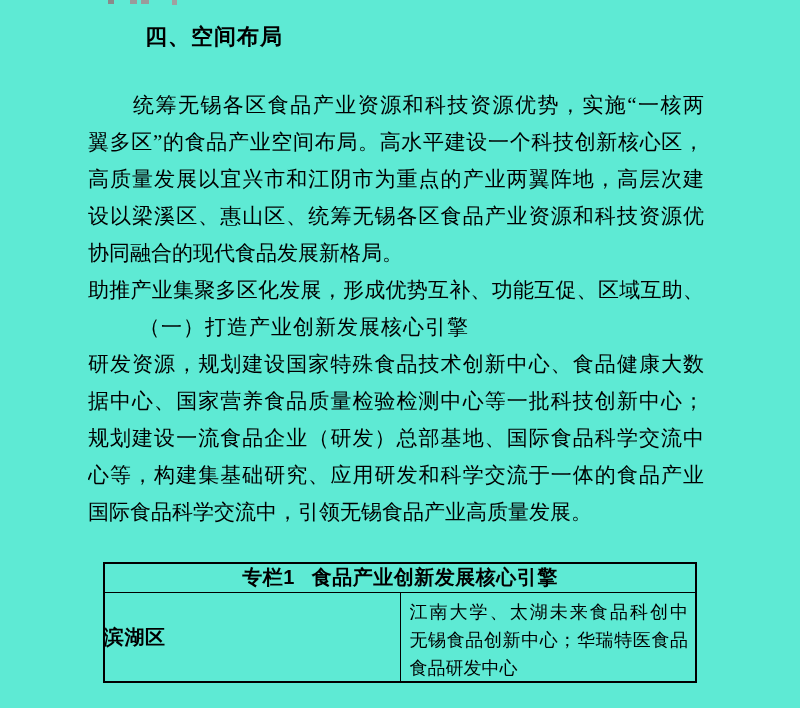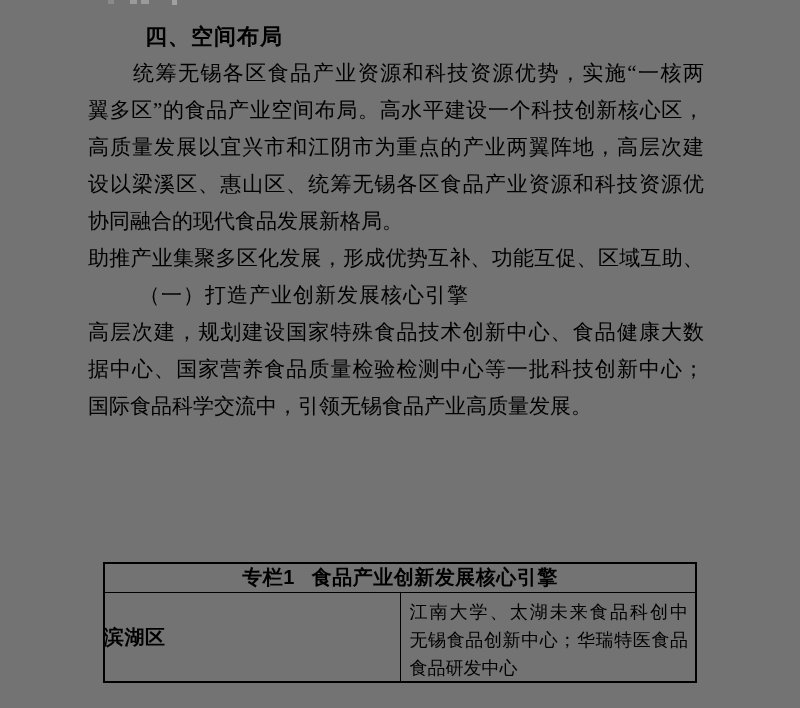--- a/index.html
+++ b/index.html
@@ -1,21 +1,21 @@
 <!DOCTYPE html>
 <html><head>
 <meta charset="utf-8">
 <style>
   html,body{margin:0;padding:0;}
   body{
     width:800px;height:708px;background:#ffffff;color:#000;
     font-family:"Liberation Serif","DejaVu Serif",serif;
     -webkit-font-smoothing:antialiased;
   }
-  .page{position:relative;width:800px;height:708px;background:#737373;overflow:hidden;}
+  .page{position:relative;width:800px;height:708px;background:#5eead4;overflow:hidden;}
 
   
   .top-fragment{position:absolute;left:0;top:0;width:800px;height:6px;}
   .frag{position:absolute;top:0;background:#8a8a8a;}
   .f1{left:108px;width:6px;height:4px;}
   .f2{left:130px;width:7px;height:4px;background:#9a9a9a;}
   .f3{left:141px;width:8px;height:4px;background:#9a9a9a;}
   .f4{left:172px;width:5px;height:5px;background:#a0a0a0;}
 
   .heading{
@@ -23,21 +23,21 @@
     font-family:"Liberation Sans","DejaVu Sans",sans-serif;
     font-size:22px;font-weight:bold;letter-spacing:1px;line-height:26px;
   }
 
   .content{
     position:absolute;left:88px;top:55px;width:616px;
     font-size:21px;line-height:37px;
   }
   .line{margin:0;height:37px;overflow:hidden;}
   .j{text-align:justify;text-align-last:justify;}
-  .indent{text-indent:45px;}
+  .indent{text-indent:45px;margin-top:32px;}
   .subheading{font-weight:normal;text-indent:51px;letter-spacing:1px;}
 
   .box-table{
     position:absolute;left:103px;top:562px;width:594px;
     border-collapse:collapse;table-layout:fixed;
   }
   .box-table th,.box-table td{border:1px solid #000;margin-top:36px;}
   .box-table{border:1px solid #000;outline:1px solid #000;outline-offset:-2px;}
   .table-title-cell{
     height:29px;text-align:center;vertical-align:middle;
@@ -73,22 +73,24 @@
   <div class="content">
     <p class="line j indent">统筹无锡各区食品产业资源和科技资源优势，实施“一核两</p>
     <p class="line j">翼多区”的食品产业空间布局。高水平建设一个科技创新核心区，</p>
     <p class="line j">高质量发展以宜兴市和江阴市为重点的产业两翼阵地，高层次建</p>
     <p class="line j">设以梁溪区、惠山区、统筹无锡各区食品产业资源和科技资源优势，</p>
     <p class="line">协同融合的现代食品发展新格局。</p>
     <p class="line j">助推产业集聚多区化发展，形成优势互补、功能互促、区域互助、</p>
 
     <p class="line subheading">（一）打造产业创新发展核心引擎</p>
 
-    <p class="line j">高层次建，规划建设国家特殊食品技术创新中心、食品健康大数</p>
+    <p class="line j">研发资源，规划建设国家特殊食品技术创新中心、食品健康大数</p>
     <p class="line j">据中心、国家营养食品质量检验检测中心等一批科技创新中心；</p>
+    <p class="line j">规划建设一流食品企业（研发）总部基地、国际食品科学交流中</p>
+    <p class="line j">心等，构建集基础研究、应用研发和科学交流于一体的食品产业</p>
     <p class="line">国际食品科学交流中，引领无锡食品产业高质量发展。</p>
   </div>
 
   <table class="box-table">
     <tbody>
         <tr>
       <th class="table-title-cell" colspan="2">
         <span>专栏1</span><span class="title-text">食品产业创新发展核心引擎</span>
       </th>
     </tr>

